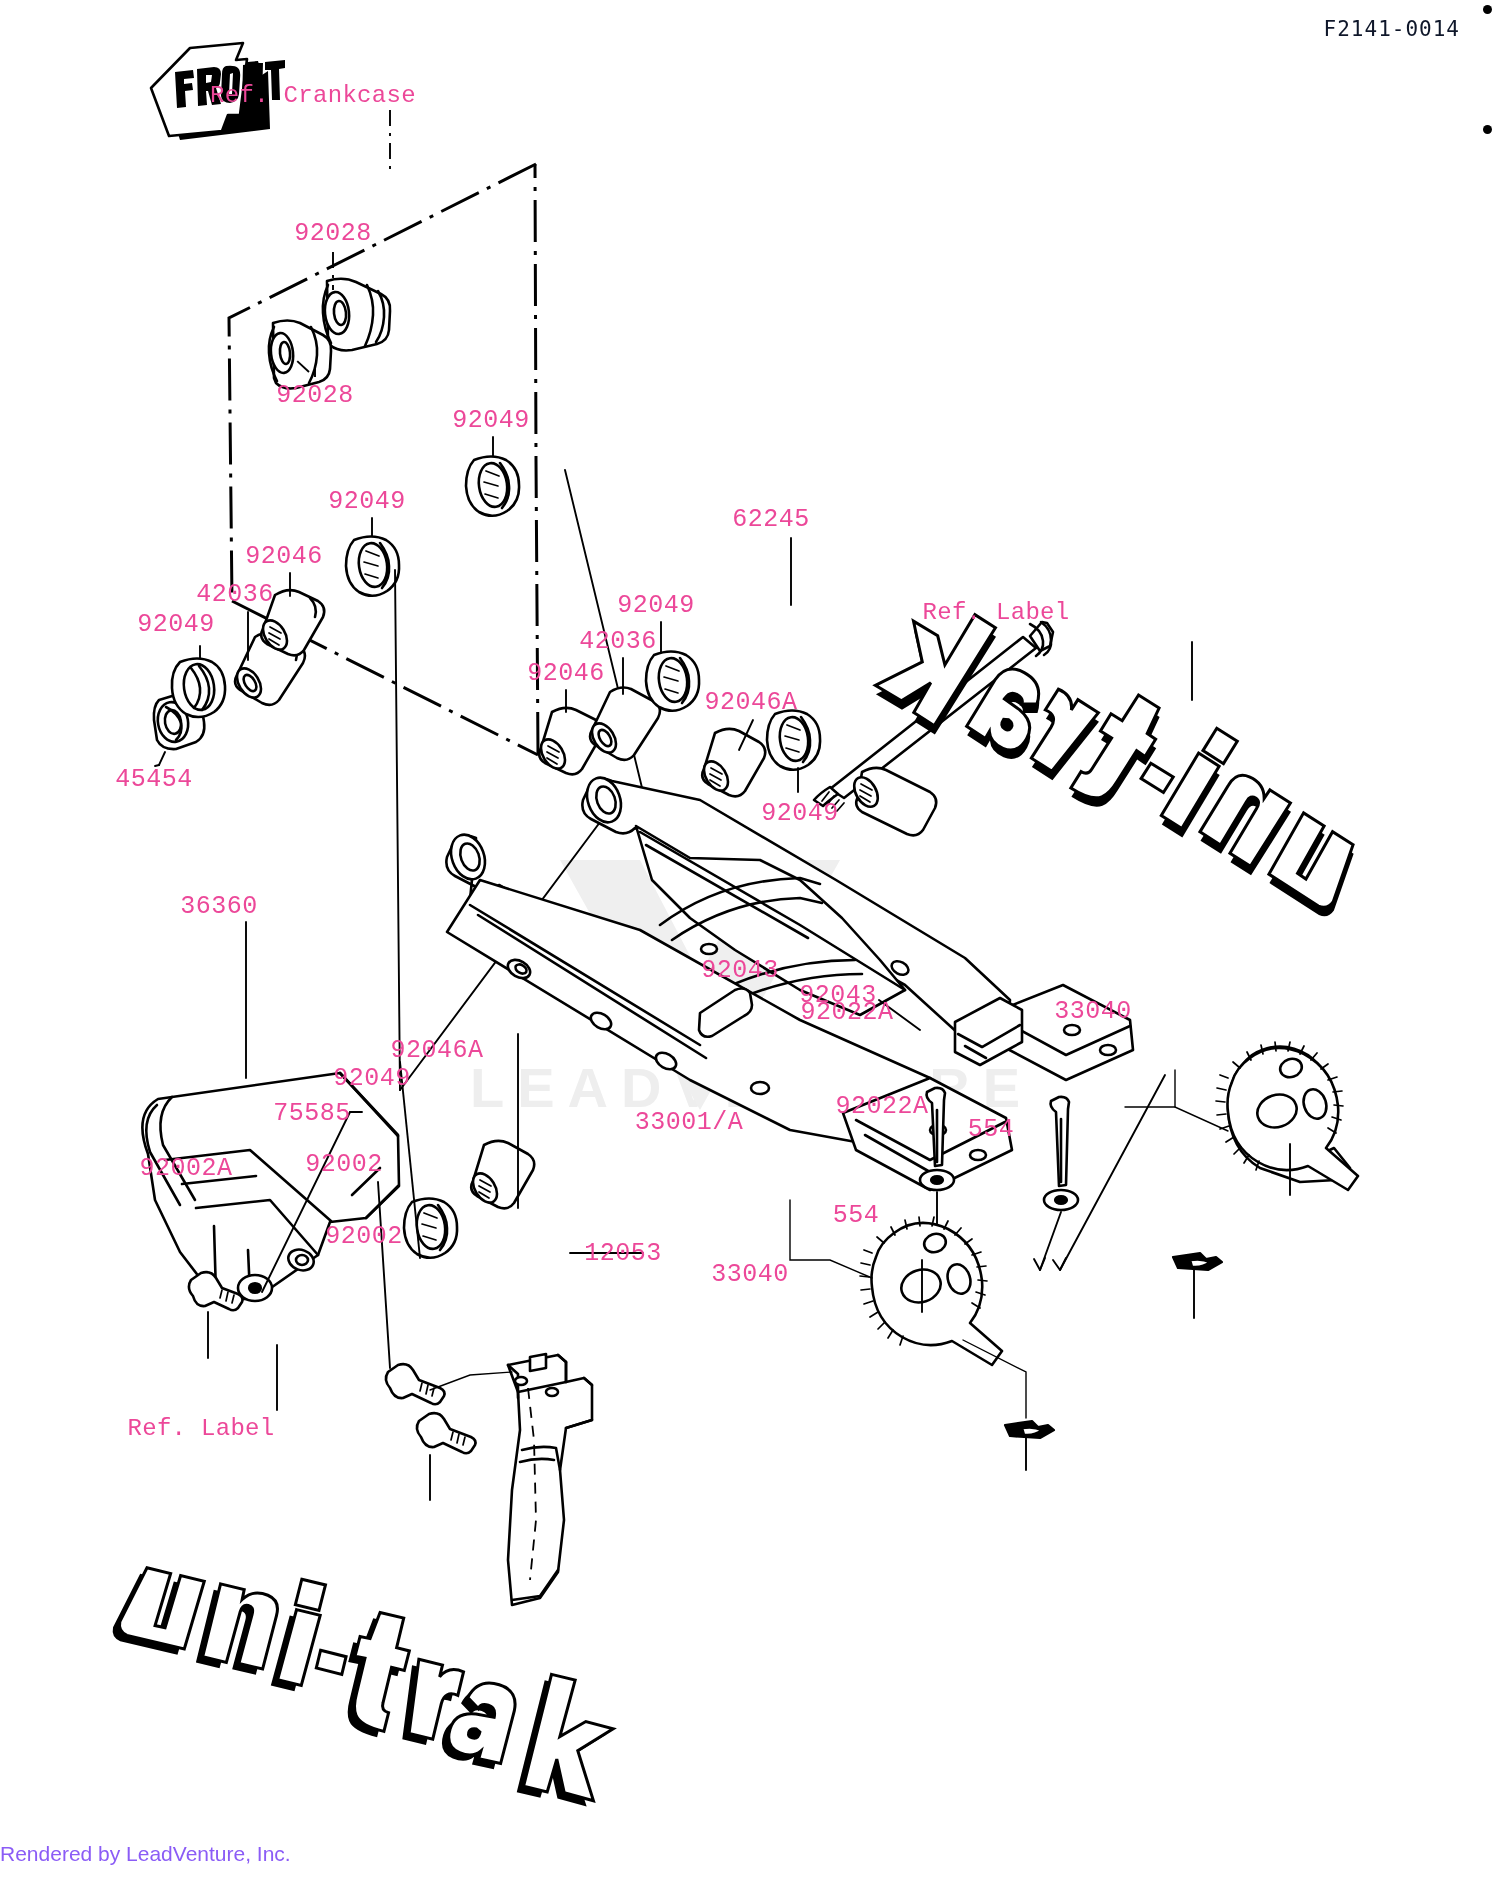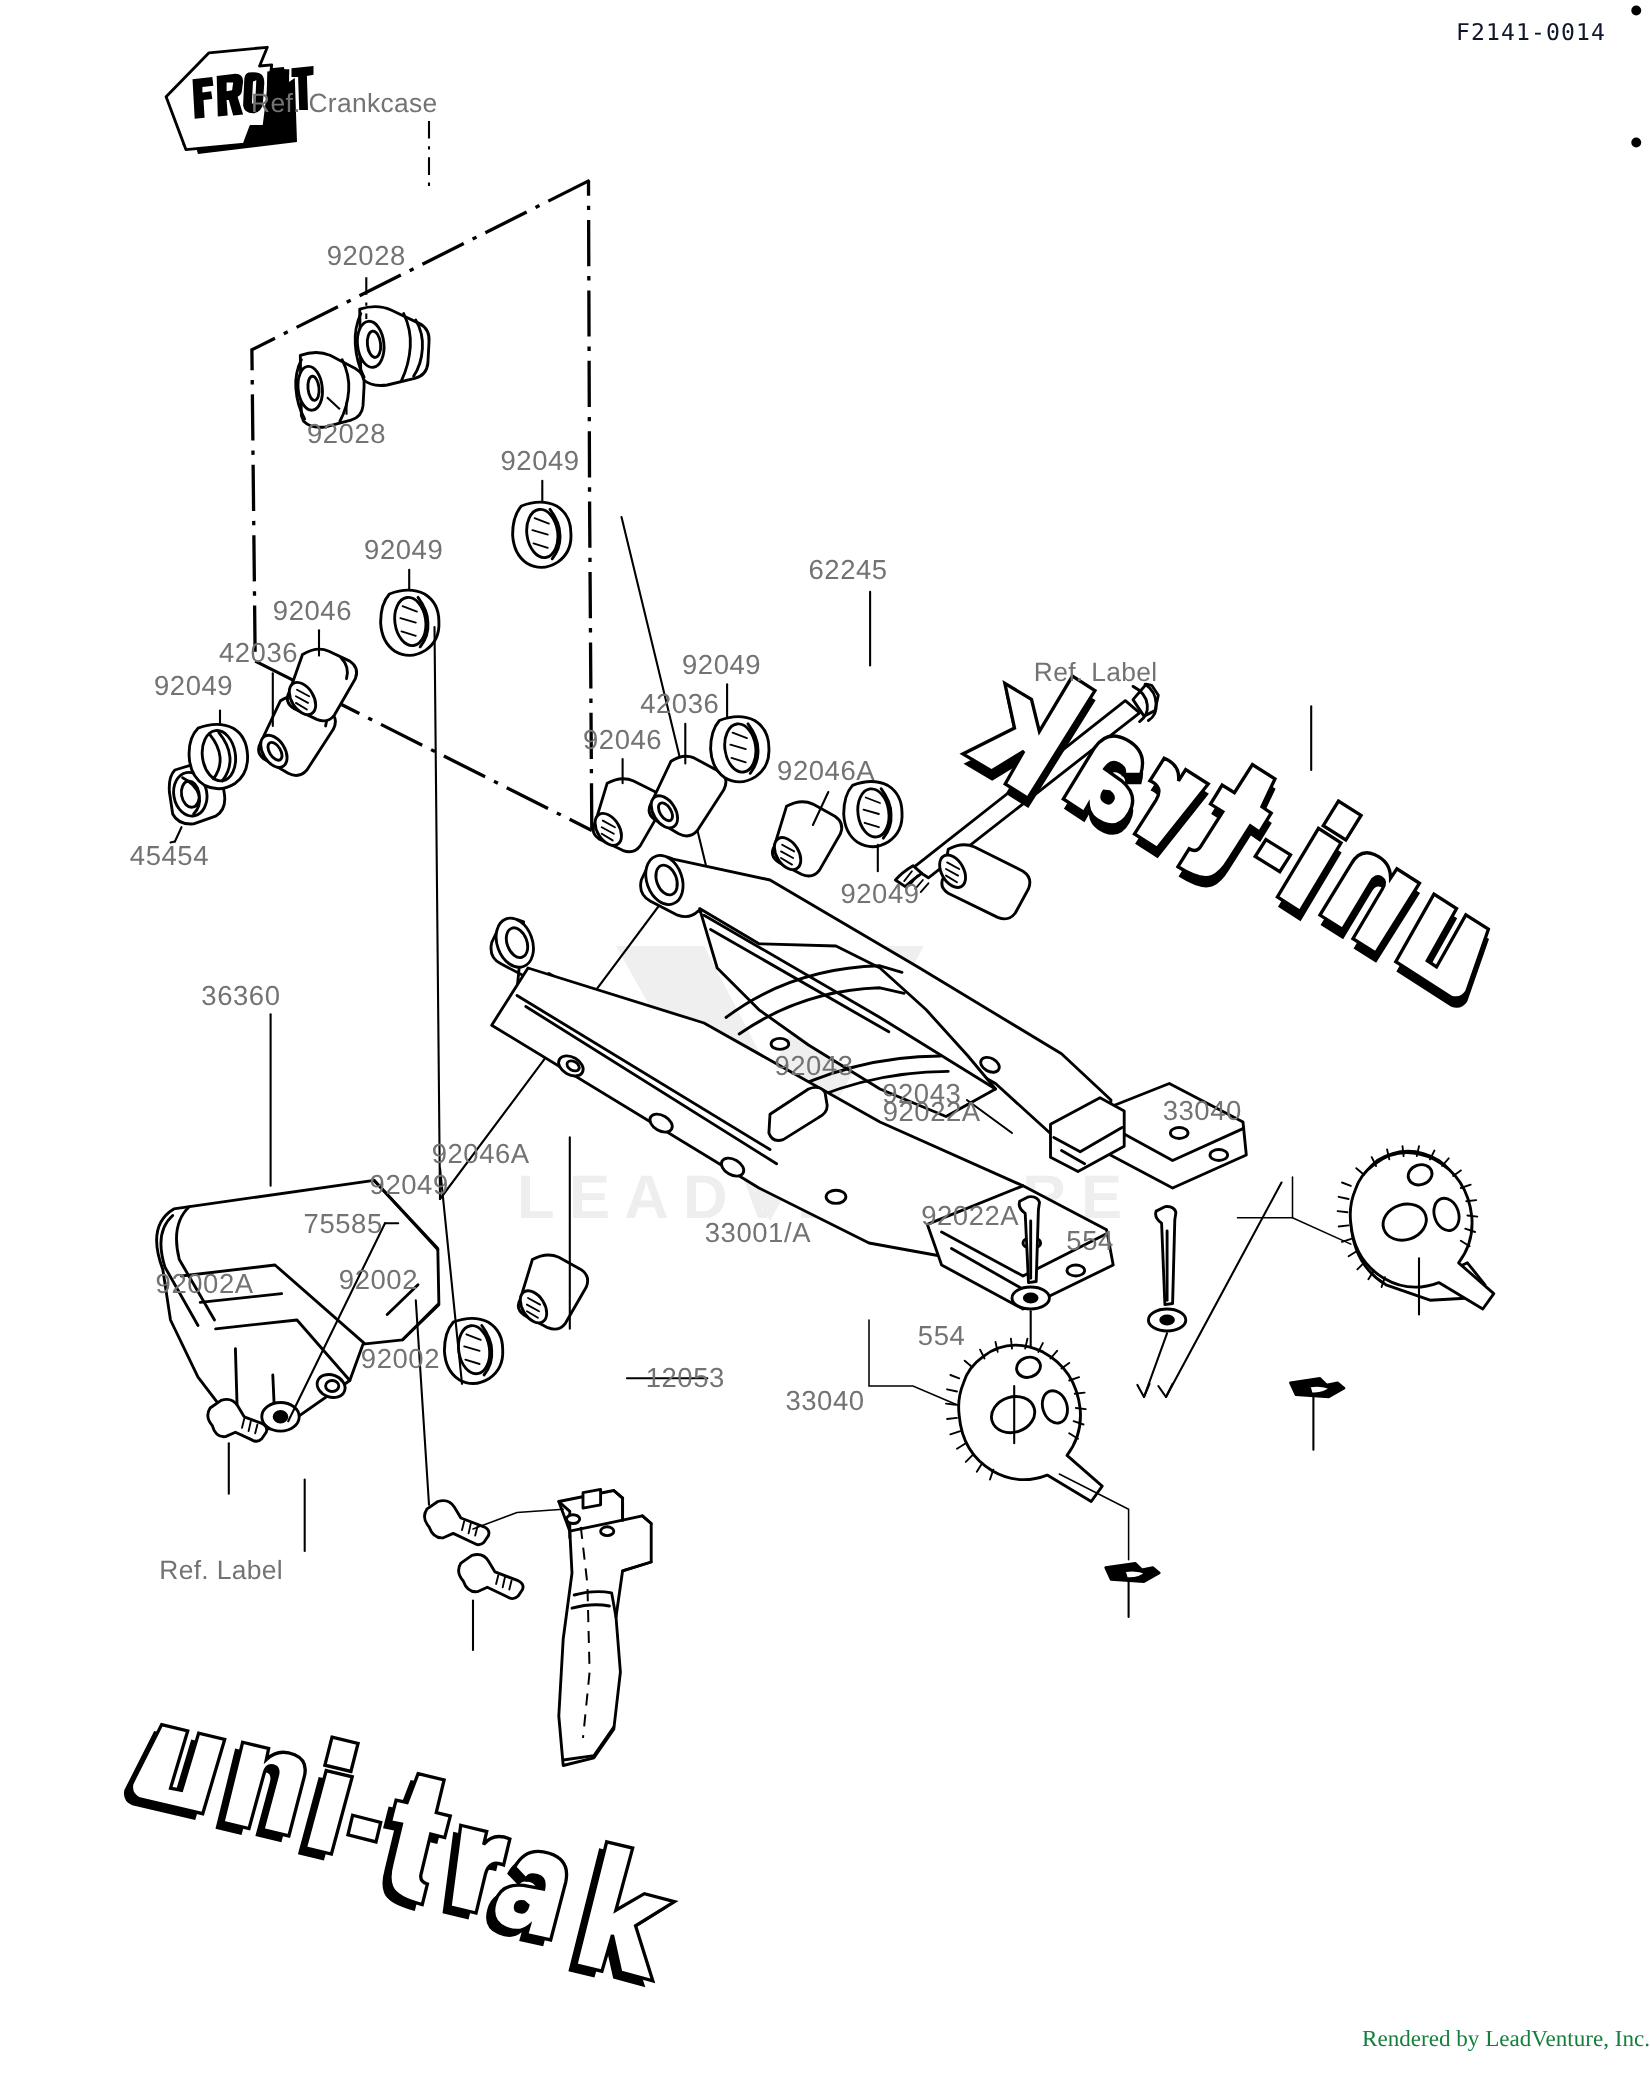--- a/index.html
+++ b/index.html
@@ -34,38 +34,38 @@
     letter-spacing: 1px;
     color: #0f172a;
     font-family: "DejaVu Sans Mono", monospace;
     white-space: nowrap;
   }
   .footer-credit {
     position: absolute;
     left: 0;
     right: 0;
     bottom: 28px;
-    text-align: right;
+    text-align: left;
     font-size: 21px;
-    color: #15803d;
-    font-family: Liberation Serif, serif;
+    color: #8b5cf6;
+    font-family: Liberation Sans, sans-serif;
   }
   .edge-dot {
     position: absolute;
     width: 9px;
     height: 9px;
     background: #000;
     border-radius: 50%;
   }
   
   .lbl {
     position: absolute;
-    font-family: Liberation Sans, sans-serif;
+    font-family: Liberation Mono, monospace;
     font-size: 25px;
-    color: #737373;
+    color: #ec4899;
     white-space: nowrap;
     letter-spacing: 0.5px;
     transform: translate(-50%, -50%);
     user-select: none;
   }
   .lbl.ref {
     font-size: 24px;
     letter-spacing: 0.3px;
   }
   

